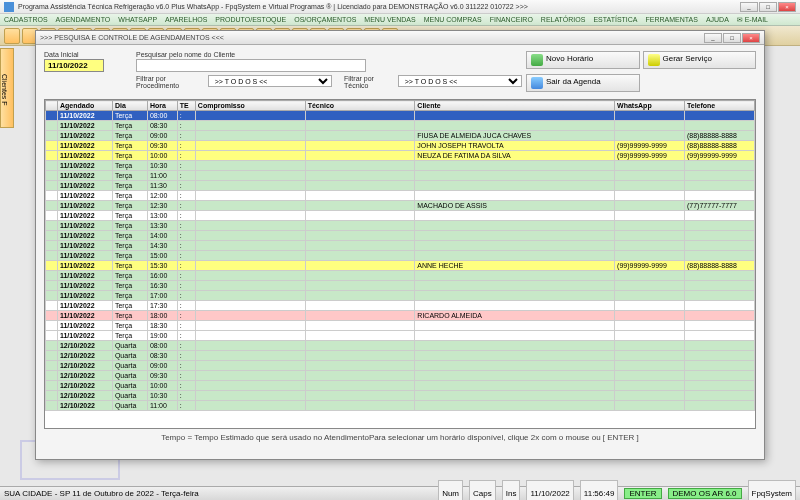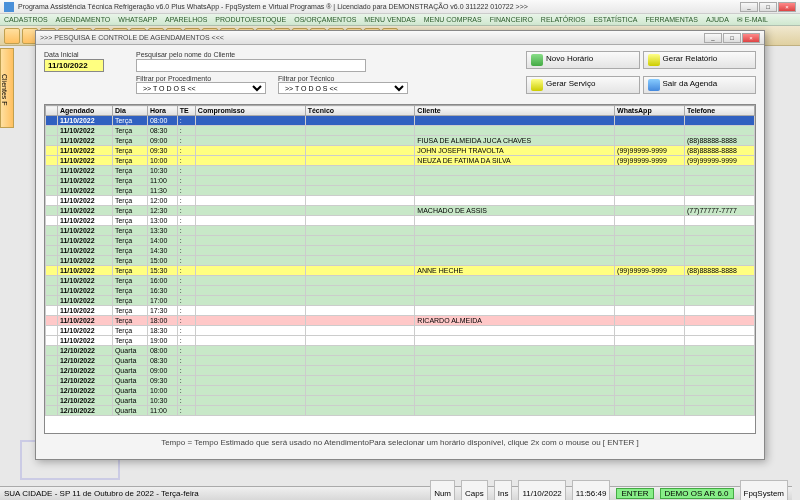--- a/index.html
+++ b/index.html
@@ -24,21 +24,21 @@
 .date-group{display:flex;flex-direction:column}
 .date-label{font-size:7px;color:#333;margin-bottom:1px}
 .date-input{background:#ffff80;border:1px solid #888;padding:1px 3px;font-size:8px;font-weight:bold;width:60px}
 .chk-row{display:flex;gap:10px;margin-top:3px}
 .chk{display:flex;align-items:center;gap:2px;font-size:7px}
 .chk input{width:8px;height:8px}
 .search-group{margin-left:20px;flex:1}
 .search-label{font-size:7px;color:#333}
 .search-input{width:230px;border:1px solid #aaa;background:#fff;height:13px;margin-top:1px}
 .filter-row{display:flex;gap:12px;margin-top:3px}
-.filter-group{display:flex;flex-direction:column}
+.filter-group{display:flex;flex-direction:row}
 .filter-label{font-size:7px;color:#333}
 .filter-select{width:130px;border:1px solid #aaa;background:#fff;height:12px;font-size:7px;padding:0 2px}
 .btns{display:grid;grid-template-columns:1fr 1fr;gap:3px;width:230px}
 .action-btn{display:flex;gap:3px;background:linear-gradient(#fafafa,#e4e4e4);border:1px solid #aaa;border-radius:0;padding:2px 4px;font-size:7px;cursor:pointer;height:18px}
 .action-btn .bi{width:12px;height:12px;border-radius:2px}
 .bi.green{background:linear-gradient(#8d8,#4a4)}
 .bi.orange{background:linear-gradient(#fc8,#e80)}
 .bi.yellow{background:linear-gradient(#ff8,#cc0)}
 .bi.red{background:linear-gradient(#f88,#d44)}
 .bi.blue{background:linear-gradient(#8cf,#48d)}
@@ -46,21 +46,21 @@
 table{border-collapse:collapse;width:100%}
 th{background:linear-gradient(#f8f8f8,#e0e0e0);border:1px solid #aaa;font-size:7px;font-weight:bold;padding:1px 2px;text-align:left;position:sticky;top:0}
 td{border:1px solid #ccc;font-size:7px;padding:0 2px;height:10px;white-space:nowrap}
 tr.sel td{background:#3060c0;color:#fff}
 tr.green td{background:#c8e8c8}
 tr.yellow td{background:#ffff80}
 tr.pink td{background:#ffc8c8}
 tr.white td{background:#fff}
 .cell-date{font-weight:bold}
 .footer-hint{display:flex;justify-content:center;padding:4px 10px;font-size:7px;color:#444}
-.statusbar{position:absolute;bottom:0;left:0;right:8px;height:14px;background:linear-gradient(#f0f0f0,#d8d8d8);border-top:1px solid #aaa;display:flex;align-items:center;padding:0 4px;font-size:7px;gap:6px}
+.statusbar{position:absolute;bottom:0;left:0;right:0;height:14px;background:linear-gradient(#f0f0f0,#d8d8d8);border-top:1px solid #aaa;display:flex;align-items:center;padding:0 4px;font-size:7px;gap:6px}
 .sb-seg{border:1px solid #bbb;padding:8px 3px;background:#f4f4f4}
 .sb-green{background:#8e8;border:1px solid #4a4;padding:0 4px}
 .sb-flex{flex:1}
 .bg-deco{position:absolute;left:20px;top:440px;width:100px;height:40px;border:2px solid #88d;opacity:.3}
 </style>
 </head>
 <body>
 
 <div class="titlebar">
   <div class="titlebar-icon"></div>
@@ -151,24 +151,20 @@
         </div>
       </div>
     </div>
     <div class="btns">
       <div class="action-btn">
           <span class="bi green"></span>
           <span>Novo Horário</span>
         </div>
       <div class="action-btn">
           <span class="bi yellow"></span>
-          <span>Gerar Relatório</span>
-        </div>
-      <div class="action-btn">
-          <span class="bi yellow"></span>
           <span>Gerar  Serviço</span>
         </div>
       <div class="action-btn">
           <span class="bi blue"></span>
           <span>Sair da Agenda</span>
         </div>
     </div>
   </div>
 
   <div class="grid-wrap">

